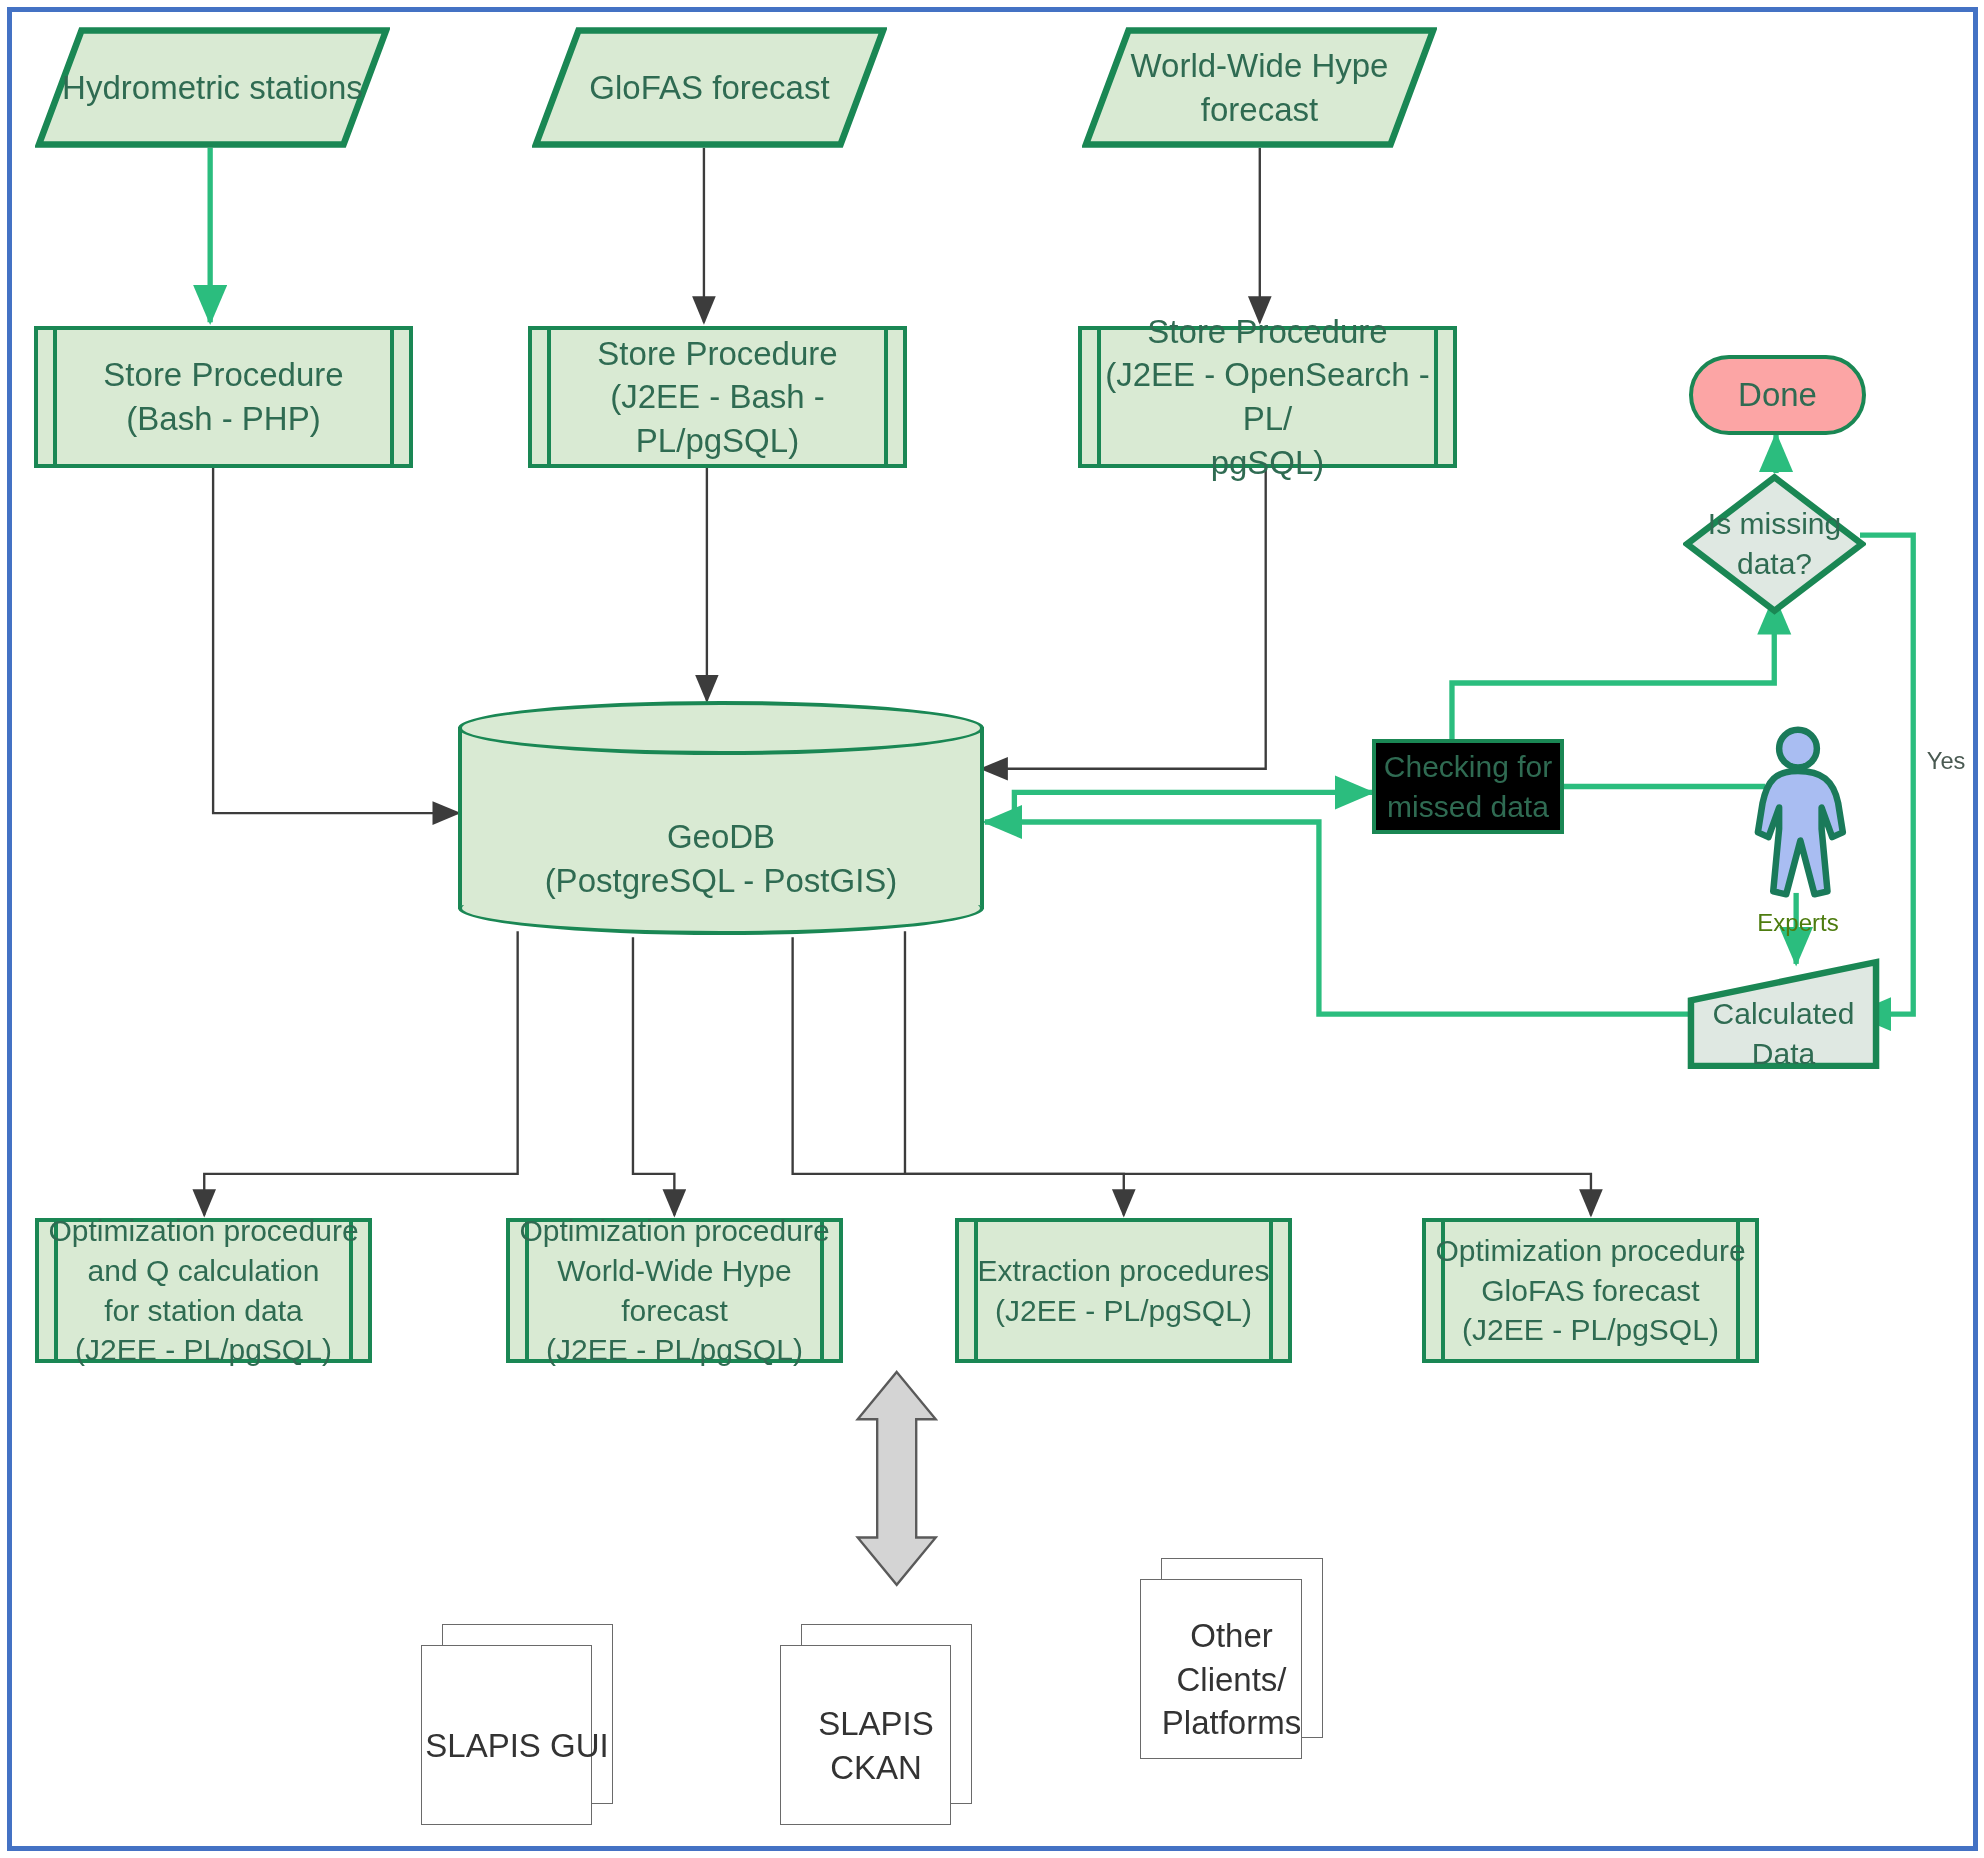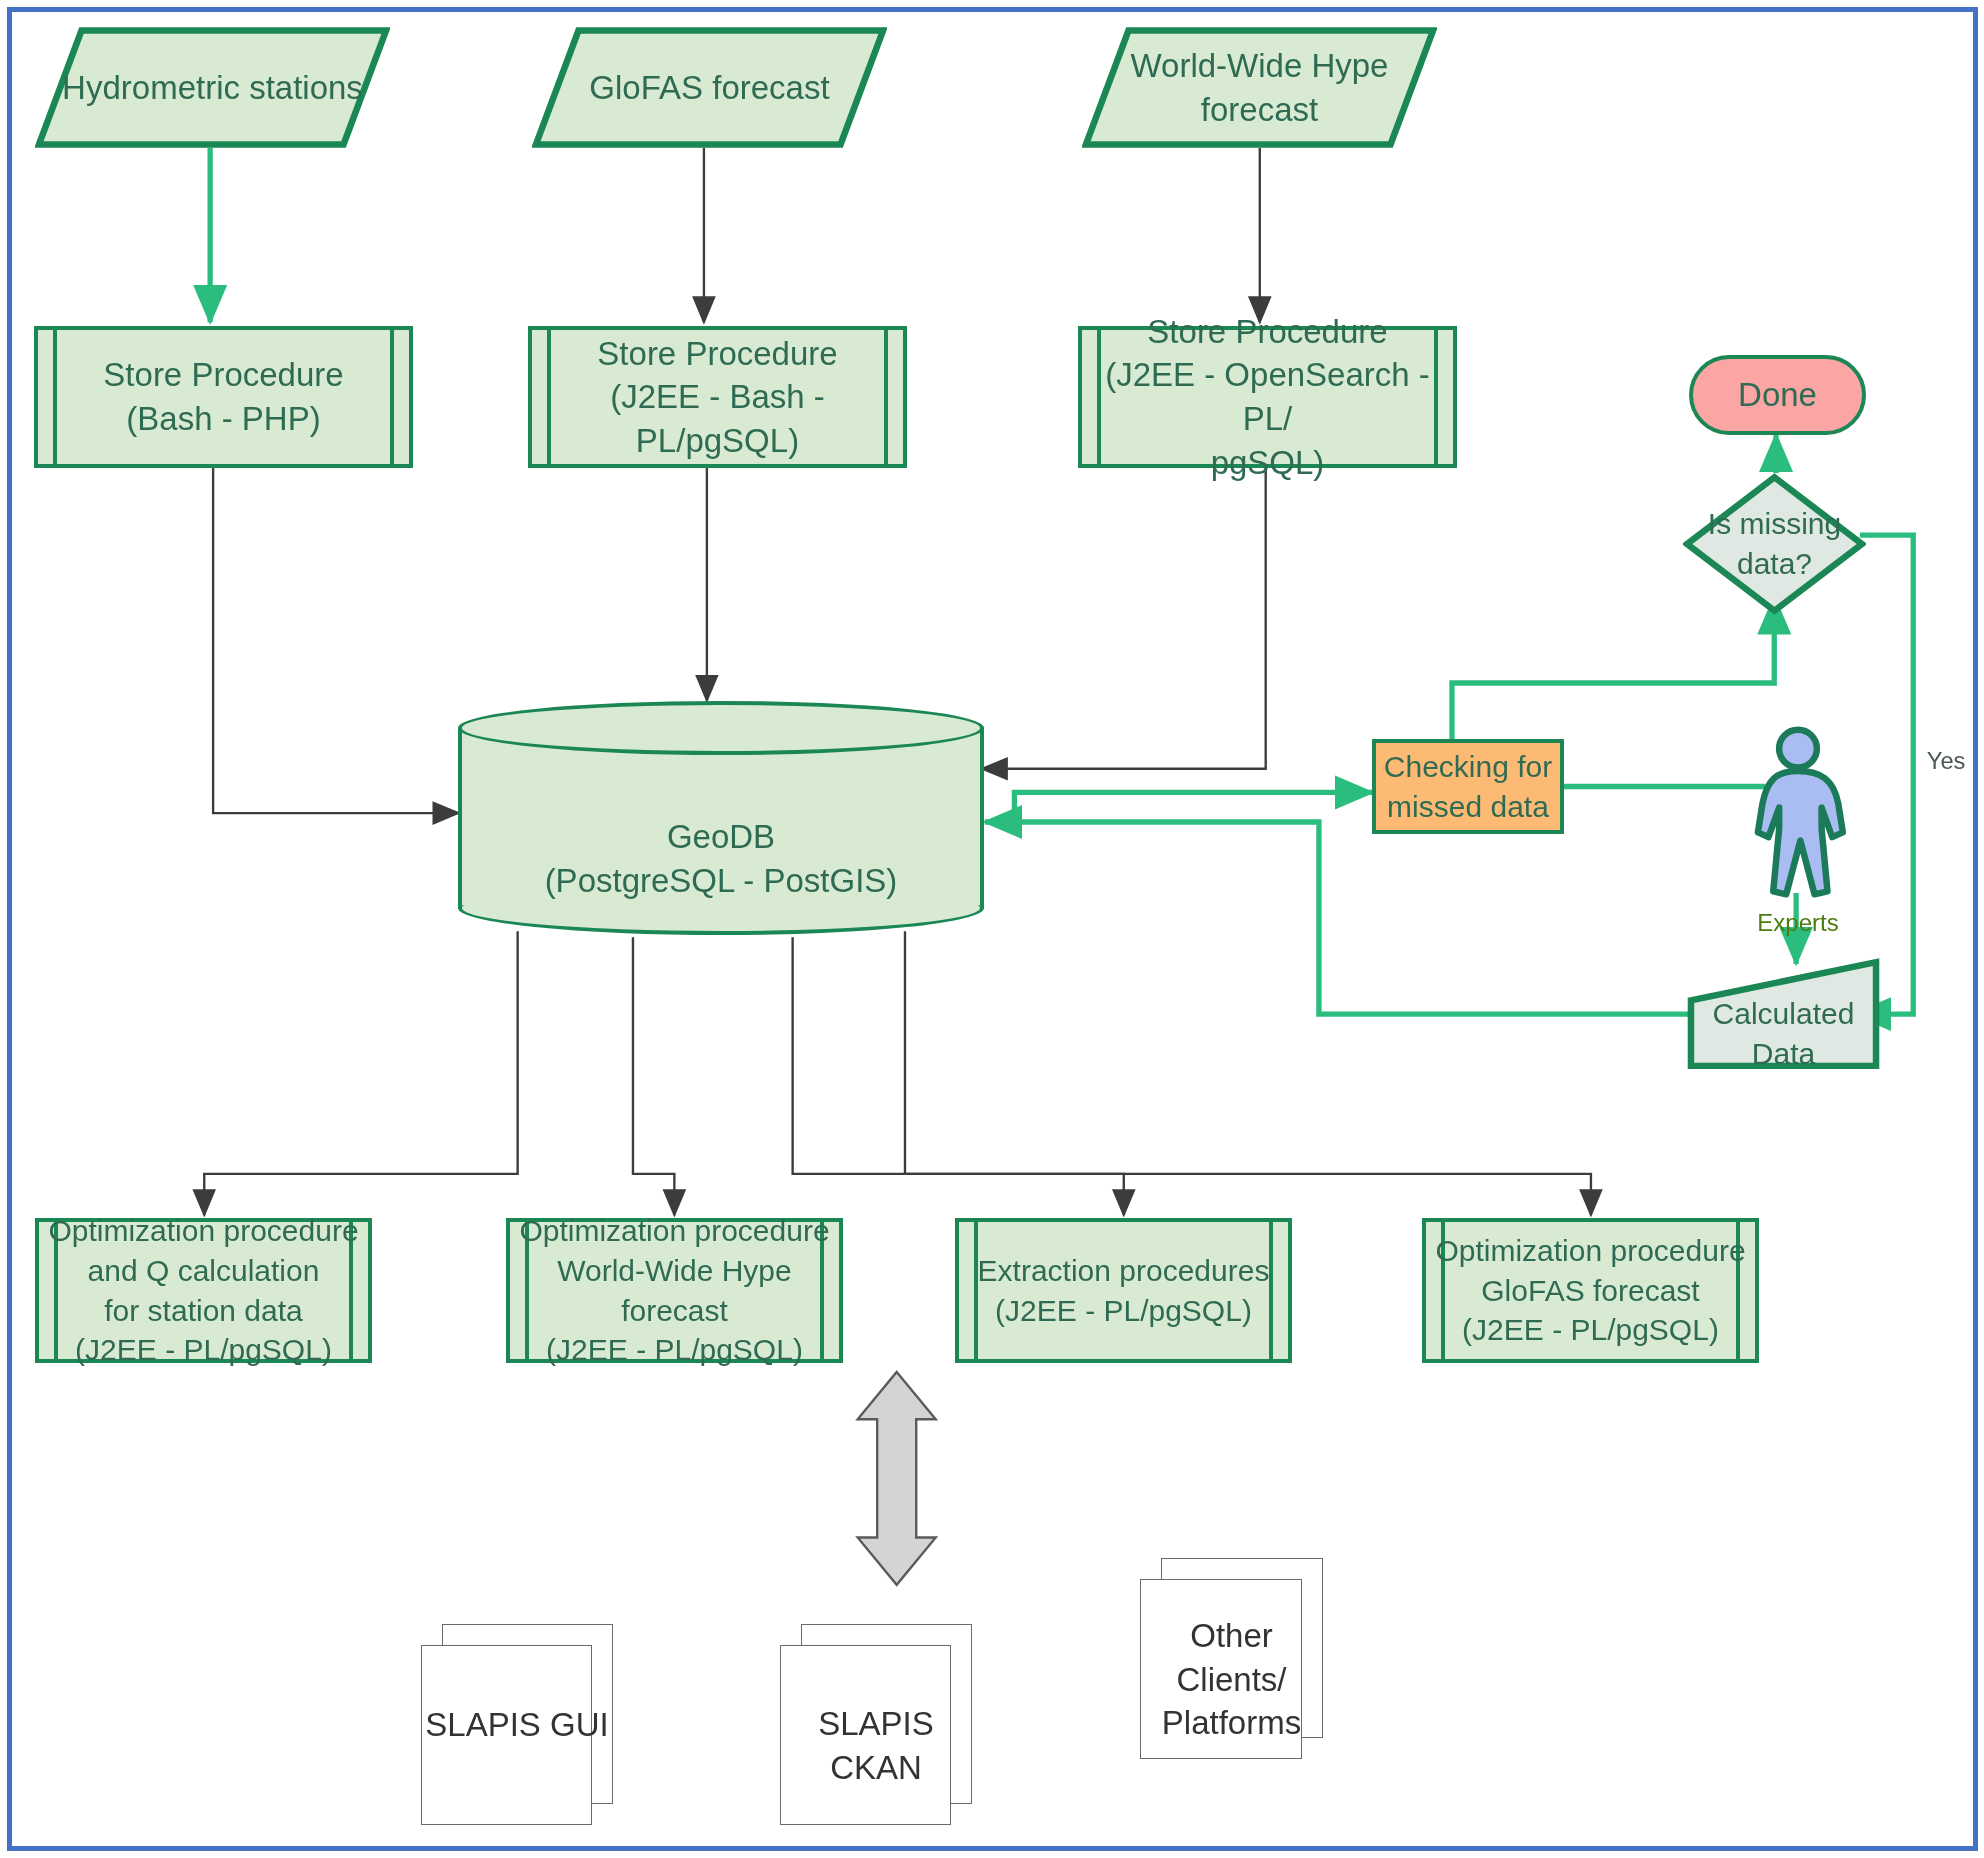--- a/index.html
+++ b/index.html
@@ -34,21 +34,21 @@
     background:#d9ead3;
     border:4.1px solid #1a8754;
   }
   .proc .bar{
     position:absolute;top:0;bottom:0;width:3.5px;background:#1a8754;
   }
   .proc .bar.l{left:15.4px;}
   .proc .bar.r{right:15.4px;}
   
   .box{
-    background:#fdba74;
+    background:#000000;
     border:4.1px solid #1a8754;
     text-decoration:underline;
   }
   
   .term{
     background:#fca5a5;
     border:4.1px solid #1a8754;
     border-radius:591px;
   }
   
@@ -257,21 +257,21 @@
       <div class="bar l"></div>
       <div class="bar r"></div>
       <div class="lbl node-txt-sm">Optimization procedure
 GloFAS forecast
 (J2EE - PL/pgSQL)</div>
     </div>
 
     <div class="node client" style="left:421px;top:1624px;width:192px;height:201px;">
       <div class="back"></div>
       <div class="front"></div>
-      <div class="lbl node-txt dark" style="padding-right:21px;">SLAPIS GUI</div>
+      <div class="lbl node-txt dark" style="padding-right:21px;padding-top:21px;">SLAPIS GUI</div>
     </div>
 
     <div class="node client" style="left:780px;top:1624px;width:192px;height:201px;">
       <div class="back"></div>
       <div class="front"></div>
       <div class="lbl node-txt dark" style="padding-right:21px;padding-top:21px;">SLAPIS CKAN</div>
     </div>
 
     <div class="node client" style="left:1140px;top:1558px;width:183px;height:201px;">
       <div class="back"></div>

